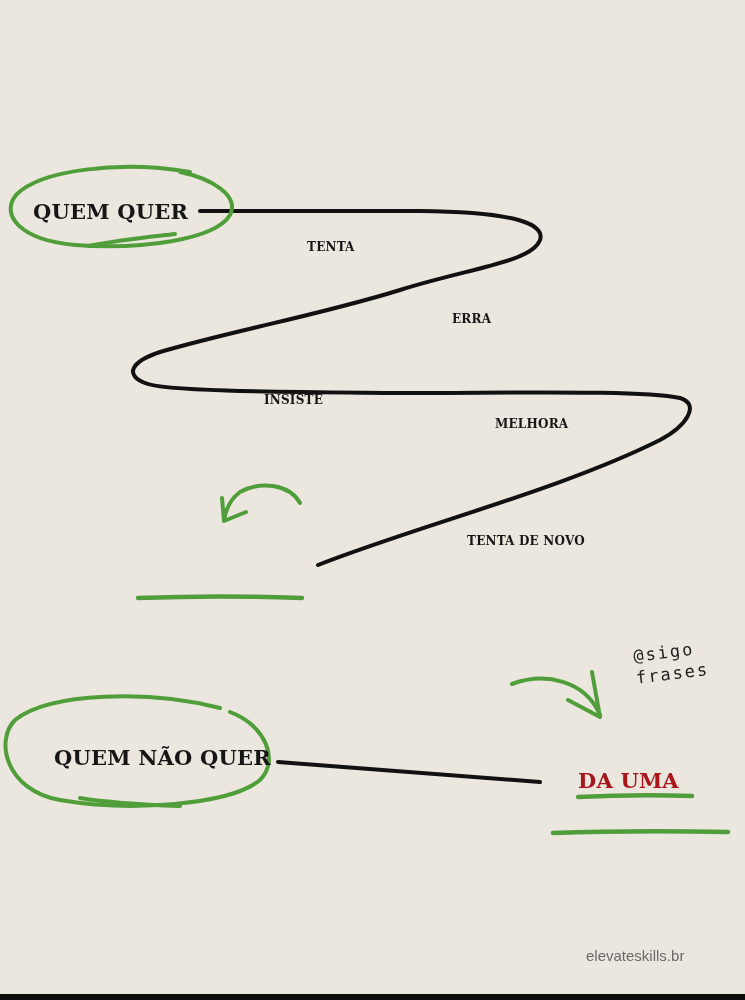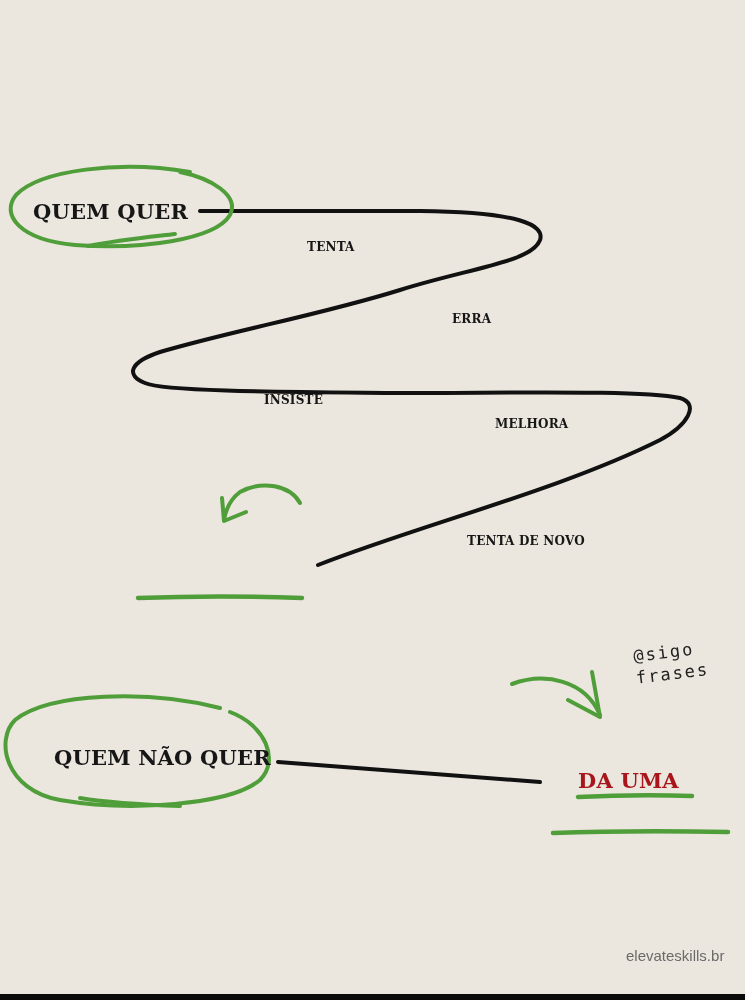--- a/index.html
+++ b/index.html
@@ -51,15 +51,15 @@
   <div class="txt small" style="left:467px;top:512px;">TENTA DE NOVO</div>
 
 
   <div class="hand" style="left:632px;top:645px;"><span>@sigo</span>
 <span>frases</span></div>
 
   <div class="txt big" style="left:22px;top:745px;margin-left:32px;">QUEM NÃO QUER</div>
 
   <div class="txt red" style="left:578px;top:768px;">DA UMA</div>
 
-  <div class="credit" style="left:586px;top:947px;margin-left:40px;">elevateskills.br</div>
+  <div class="credit" style="left:586px;top:947px;">elevateskills.br</div>
 </div>
 <div class="bottom-bar"></div>
 
 </body></html>

